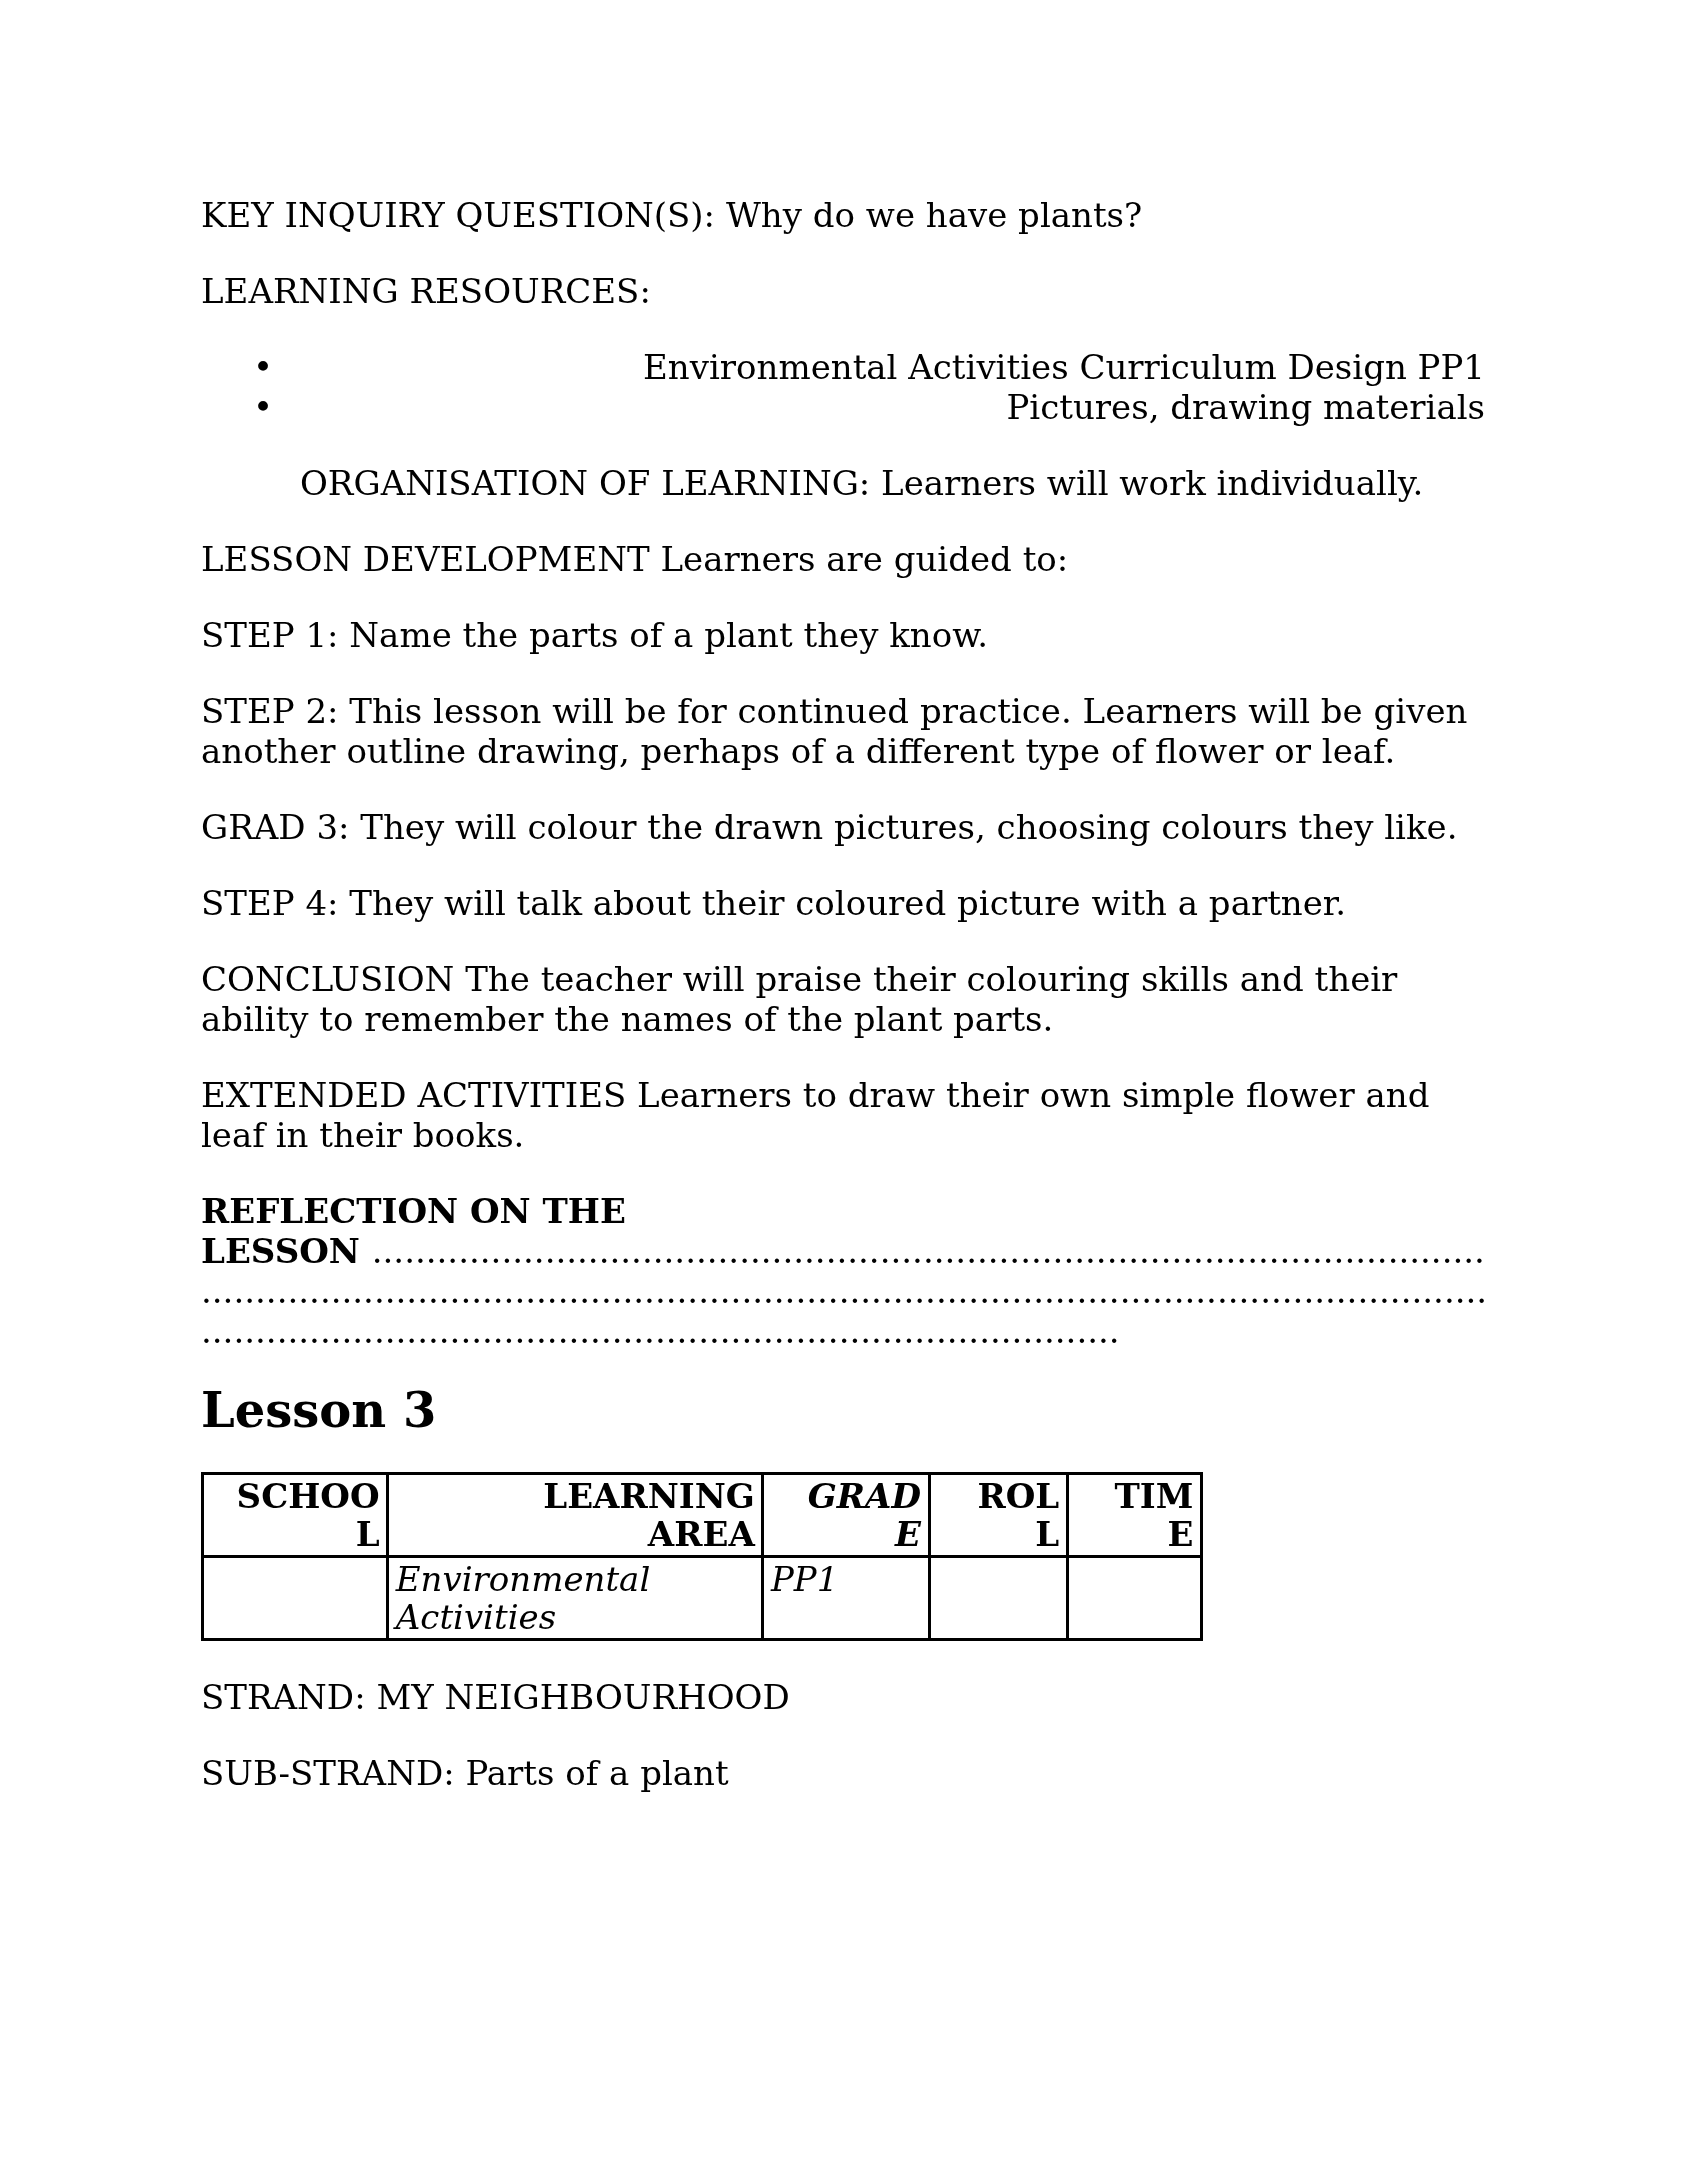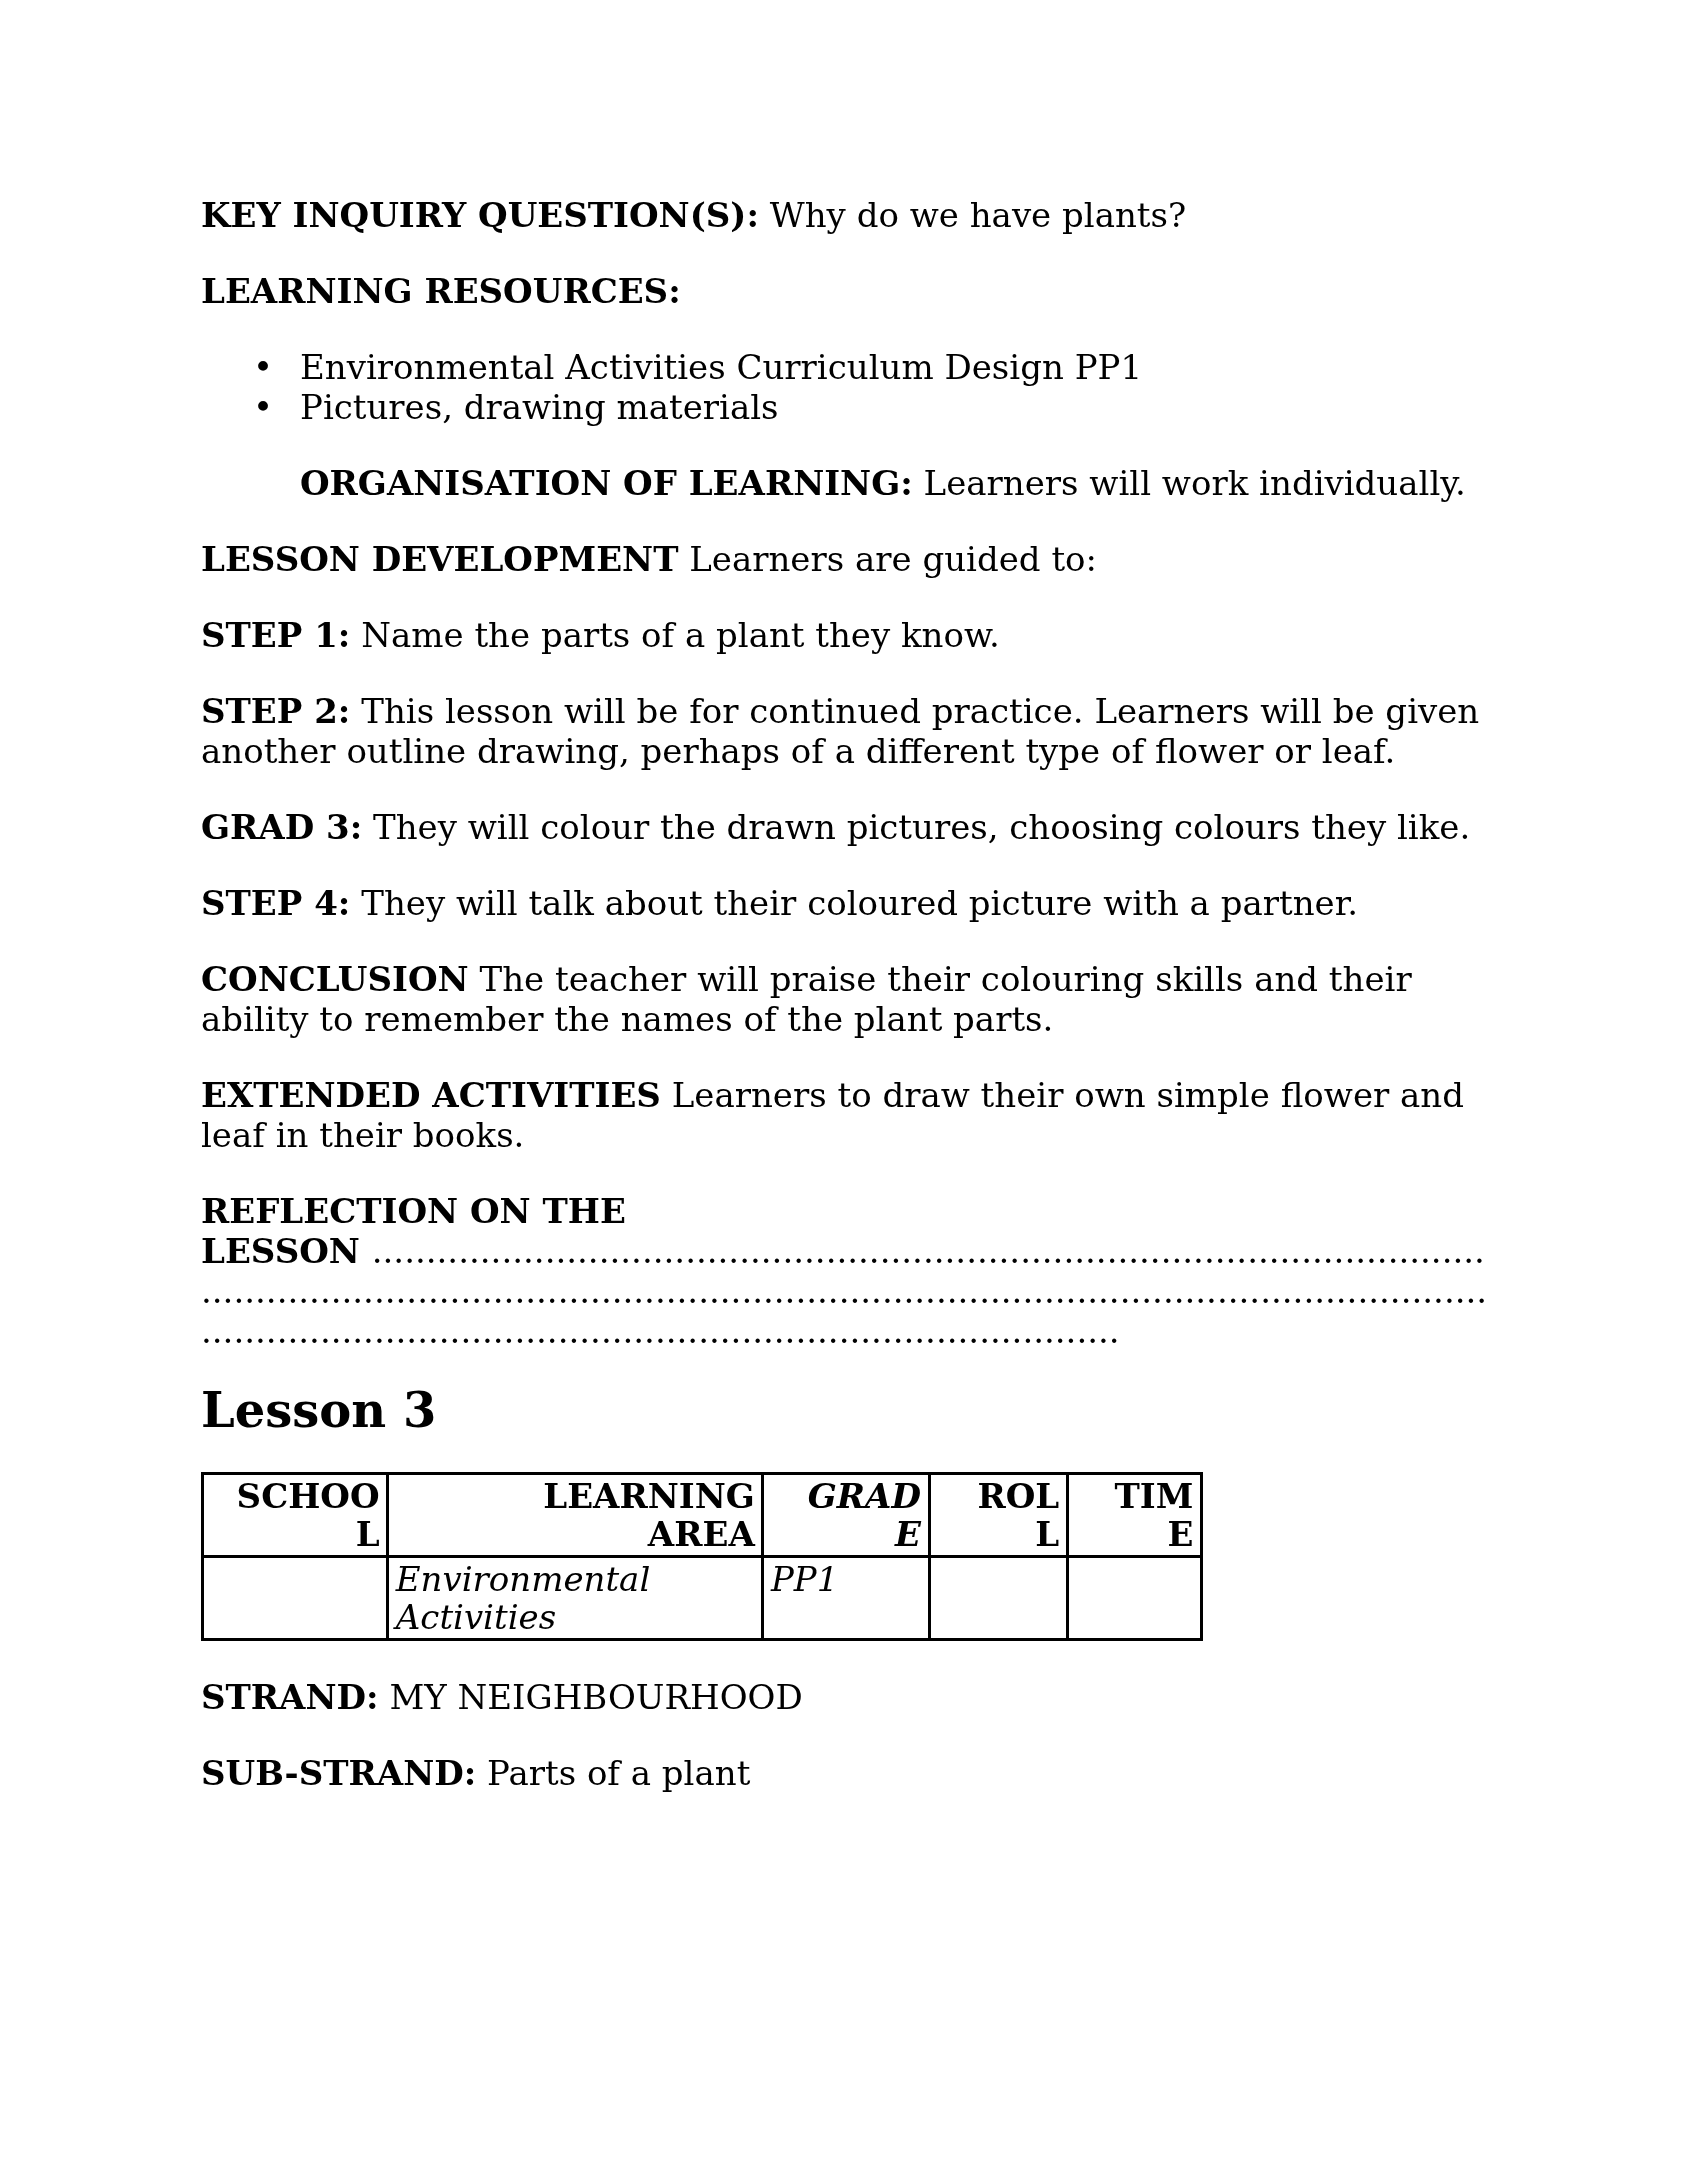--- a/index.html
+++ b/index.html
@@ -16,26 +16,27 @@
     box-sizing: border-box;
     width: 1687px;
     height: 2183px;
     padding: 195px 202px 0 201px;
   }
   .para {
     margin: 0 0 36px 0;
     line-height: 40px;
     white-space: pre;
   }
-  .para b { font-weight: bold; }
+  .para b { font-weight: normal; }
   .indented { margin-left: 99px; }
   ul.resources {
     list-style: none;
     margin: 0 0 36px 0;
     padding: 0;
+    text-align: right;
   }
   ul.resources li {
     position: relative;
     padding-left: 99px;
     line-height: 40px;
   }
   ul.resources li::before {
     content: "\2022";
     position: absolute;
     left: 52px;

